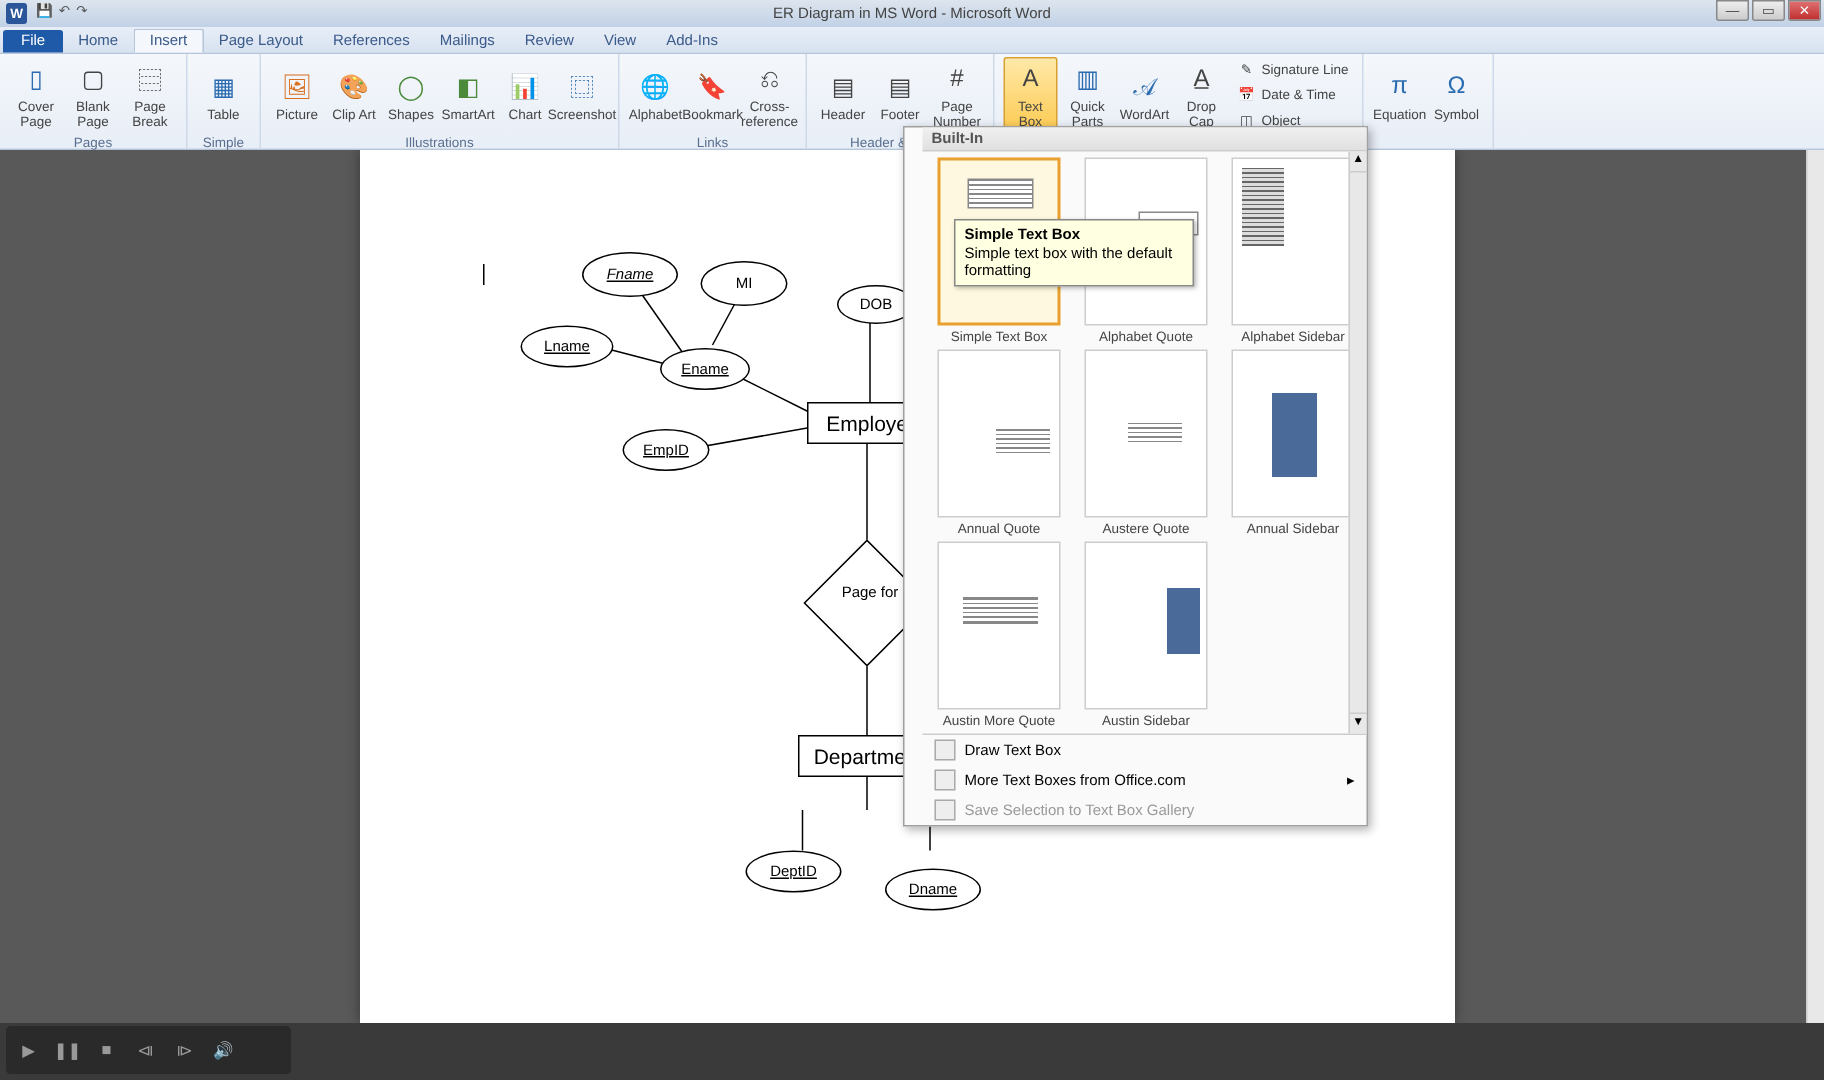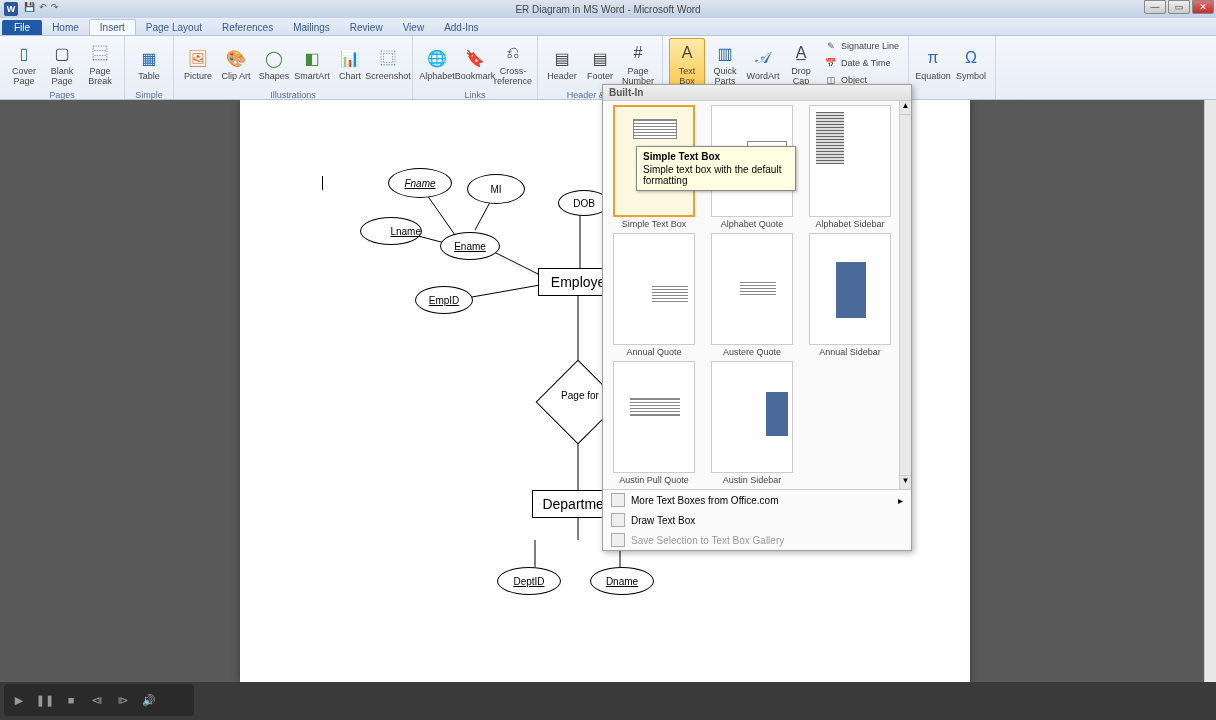--- a/index.html
+++ b/index.html
@@ -40,21 +40,21 @@
 
 
 .ellipse { position:absolute; border:1px solid #000; border-radius:50%; display:flex; align-items:center; justify-content:center; font-size:10px; text-decoration: underline; background:#fff;}
 .ellipse.nou { text-decoration:none;}
 .rect { position:absolute; border:1px solid #000; display:flex; align-items:center; justify-content:center; font-size:14px; background:#fff;}
 .diamond { position:absolute; border:1px solid #000; transform:rotate(45deg); background:#fff;}
 .diamond-label { position:absolute; font-size:10px; text-align:center; line-height:11px;}
 .cursor-caret { position:absolute; width:1px; height:14px; background:#000;}
 
 
-.dropdown { position:absolute; background:#fafafa; border:1px solid #a0a0a0; box-shadow:2px 2px 6px rgba(0,0,0,0.3); font-size:10px;}
+.dropdown { position:absolute; background:#fafafa; border:1px solid #a0a0a0; box-shadow:2px 2px 6px rgba(0,0,0,0.3); font-size:10px;padding-left:12px;}
 .dd-header { background: linear-gradient(#f0f0f0,#e0e0e0); padding:2px 6px; font-weight:bold; color:#555; border-bottom:1px solid #ccc;}
 .gallery { display:grid; grid-template-columns: repeat(3, 94px); gap:4px; padding:4px; position:relative;}
 .gallery-item { display:flex; flex-direction:column; align-items:center; cursor:pointer;}
 .gallery-item .thumb { width:82px; height:112px; background:#fff; border:1px solid #ccc; position:relative; overflow:hidden;}
 .gallery-item.hover .thumb { border:2px solid #e8a030; background:#fff8e0;}
 .gallery-item .cap { font-size:9px; color:#444; margin-top:2px; text-align:center;}
 .dd-menu { border-top:1px solid #ccc;}
 .dd-menu-item { display:flex; align-items:center; gap:6px; padding:3px 8px; cursor:pointer; position:relative;}
 .dd-menu-item.disabled { color:#999; }
 .dd-menu-item .mi-ico { width:14px; height:14px; border:1px solid #aaa; background:#eee;}
@@ -258,36 +258,36 @@
         <line x1="295" y1="440" x2="295" y2="467" stroke="#000"></line>
         <line x1="380" y1="440" x2="380" y2="467" stroke="#000"></line>
       </svg>
 
       <div class="ellipse" style="left:148px; top:68px; width:64px; height:30px;font-style:italic;">
           <span>Fname</span>
         </div>
       <div class="ellipse nou" style="left:227px; top:74px; width:58px; height:30px;">
           <span>MI</span>
         </div>
-      <div class="ellipse" style="left:120px; top:117px; width:62px; height:28px;justify-content:flex-end;">
+      <div class="ellipse" style="left:107px; top:117px; width:62px; height:28px;">
           <span>Lname</span>
         </div>
       <div class="ellipse" style="left:200px; top:132px; width:60px; height:28px;">
           <span>Ename</span>
         </div>
       <div class="ellipse" style="left:175px; top:186px; width:58px; height:28px;">
           <span>EmpID</span>
         </div>
       <div class="ellipse nou" style="left:318px; top:90px; width:52px; height:26px;">
           <span>DOB</span>
         </div>
       <div class="ellipse" style="left:257px; top:467px; width:64px; height:28px;justify-content:center;">
           <span>DeptID</span>
         </div>
-      <div class="ellipse" style="left:350px; top:467px; width:64px; height:28px;">
+      <div class="ellipse" style="left:350px; top:479px; width:64px; height:28px;">
           <span>Dname</span>
         </div>
 
       <div class="rect" style="left:298px; top:168px; width:88px; height:28px;">
           <span>Employee</span>
         </div>
       <div class="rect" style="left:292px; top:390px; width:94px; height:28px;">
           <span>Department</span>
         </div>
 
@@ -336,43 +336,43 @@
               <div style="position:absolute;left:26px;top:28px;width:30px;height:56px;background:#4a6a9a;"></div>
             </div>
           <div class="cap">Annual Sidebar</div>
         </div>
         <div class="gallery-item">
           <div class="thumb">
               <div style="position:absolute;left:16px;top:36px;width:50px;height:2px;background:#888;"></div>
               <div style="position:absolute;left:16px;top:40px;width:50px;height:10px;background:repeating-linear-gradient(#888,#888 1px,#fff 1px,#fff 3px);"></div>
               <div style="position:absolute;left:16px;top:52px;width:50px;height:2px;background:#888;"></div>
             </div>
-          <div class="cap">Austin Pull Quote</div>
+          <div class="cap">Austin More Quote</div>
         </div>
         <div class="gallery-item">
           <div class="thumb">
               <div style="position:absolute;right:4px;top:30px;width:22px;height:44px;background:#4a6a9a;"></div>
             </div>
           <div class="cap">Austin Sidebar</div>
         </div>
       </div>
       <div class="dd-scroll">
         <div style="position:absolute;top:0;width:100%;height:14px;border-bottom:1px solid #ccc;text-align:center;font-size:8px;">▲</div>
         <div style="position:absolute;bottom:0;width:100%;height:14px;border-top:1px solid #ccc;text-align:center;font-size:8px;">▼</div>
       </div>
     </div>
     <div class="dd-menu">
+      <div class="dd-menu-item">
+        <div class="mi-ico"></div>
+        <span>Draw Text Box</span>
+      </div>
       <div class="dd-menu-item">
         <div class="mi-ico"></div>
         <span>More Text Boxes from Office.com</span>
         <span style="position:absolute;right:8px;">▸</span>
-      </div>
-      <div class="dd-menu-item">
-        <div class="mi-ico"></div>
-        <span>Draw Text Box</span>
       </div>
       <div class="dd-menu-item disabled">
         <div class="mi-ico"></div>
         <span>Save Selection to Text Box Gallery</span>
       </div>
     </div>
   </div>
 
   <div class="tooltip" style="left:636px; top:146px;">
     <div class="tt-title">Simple Text Box</div>

